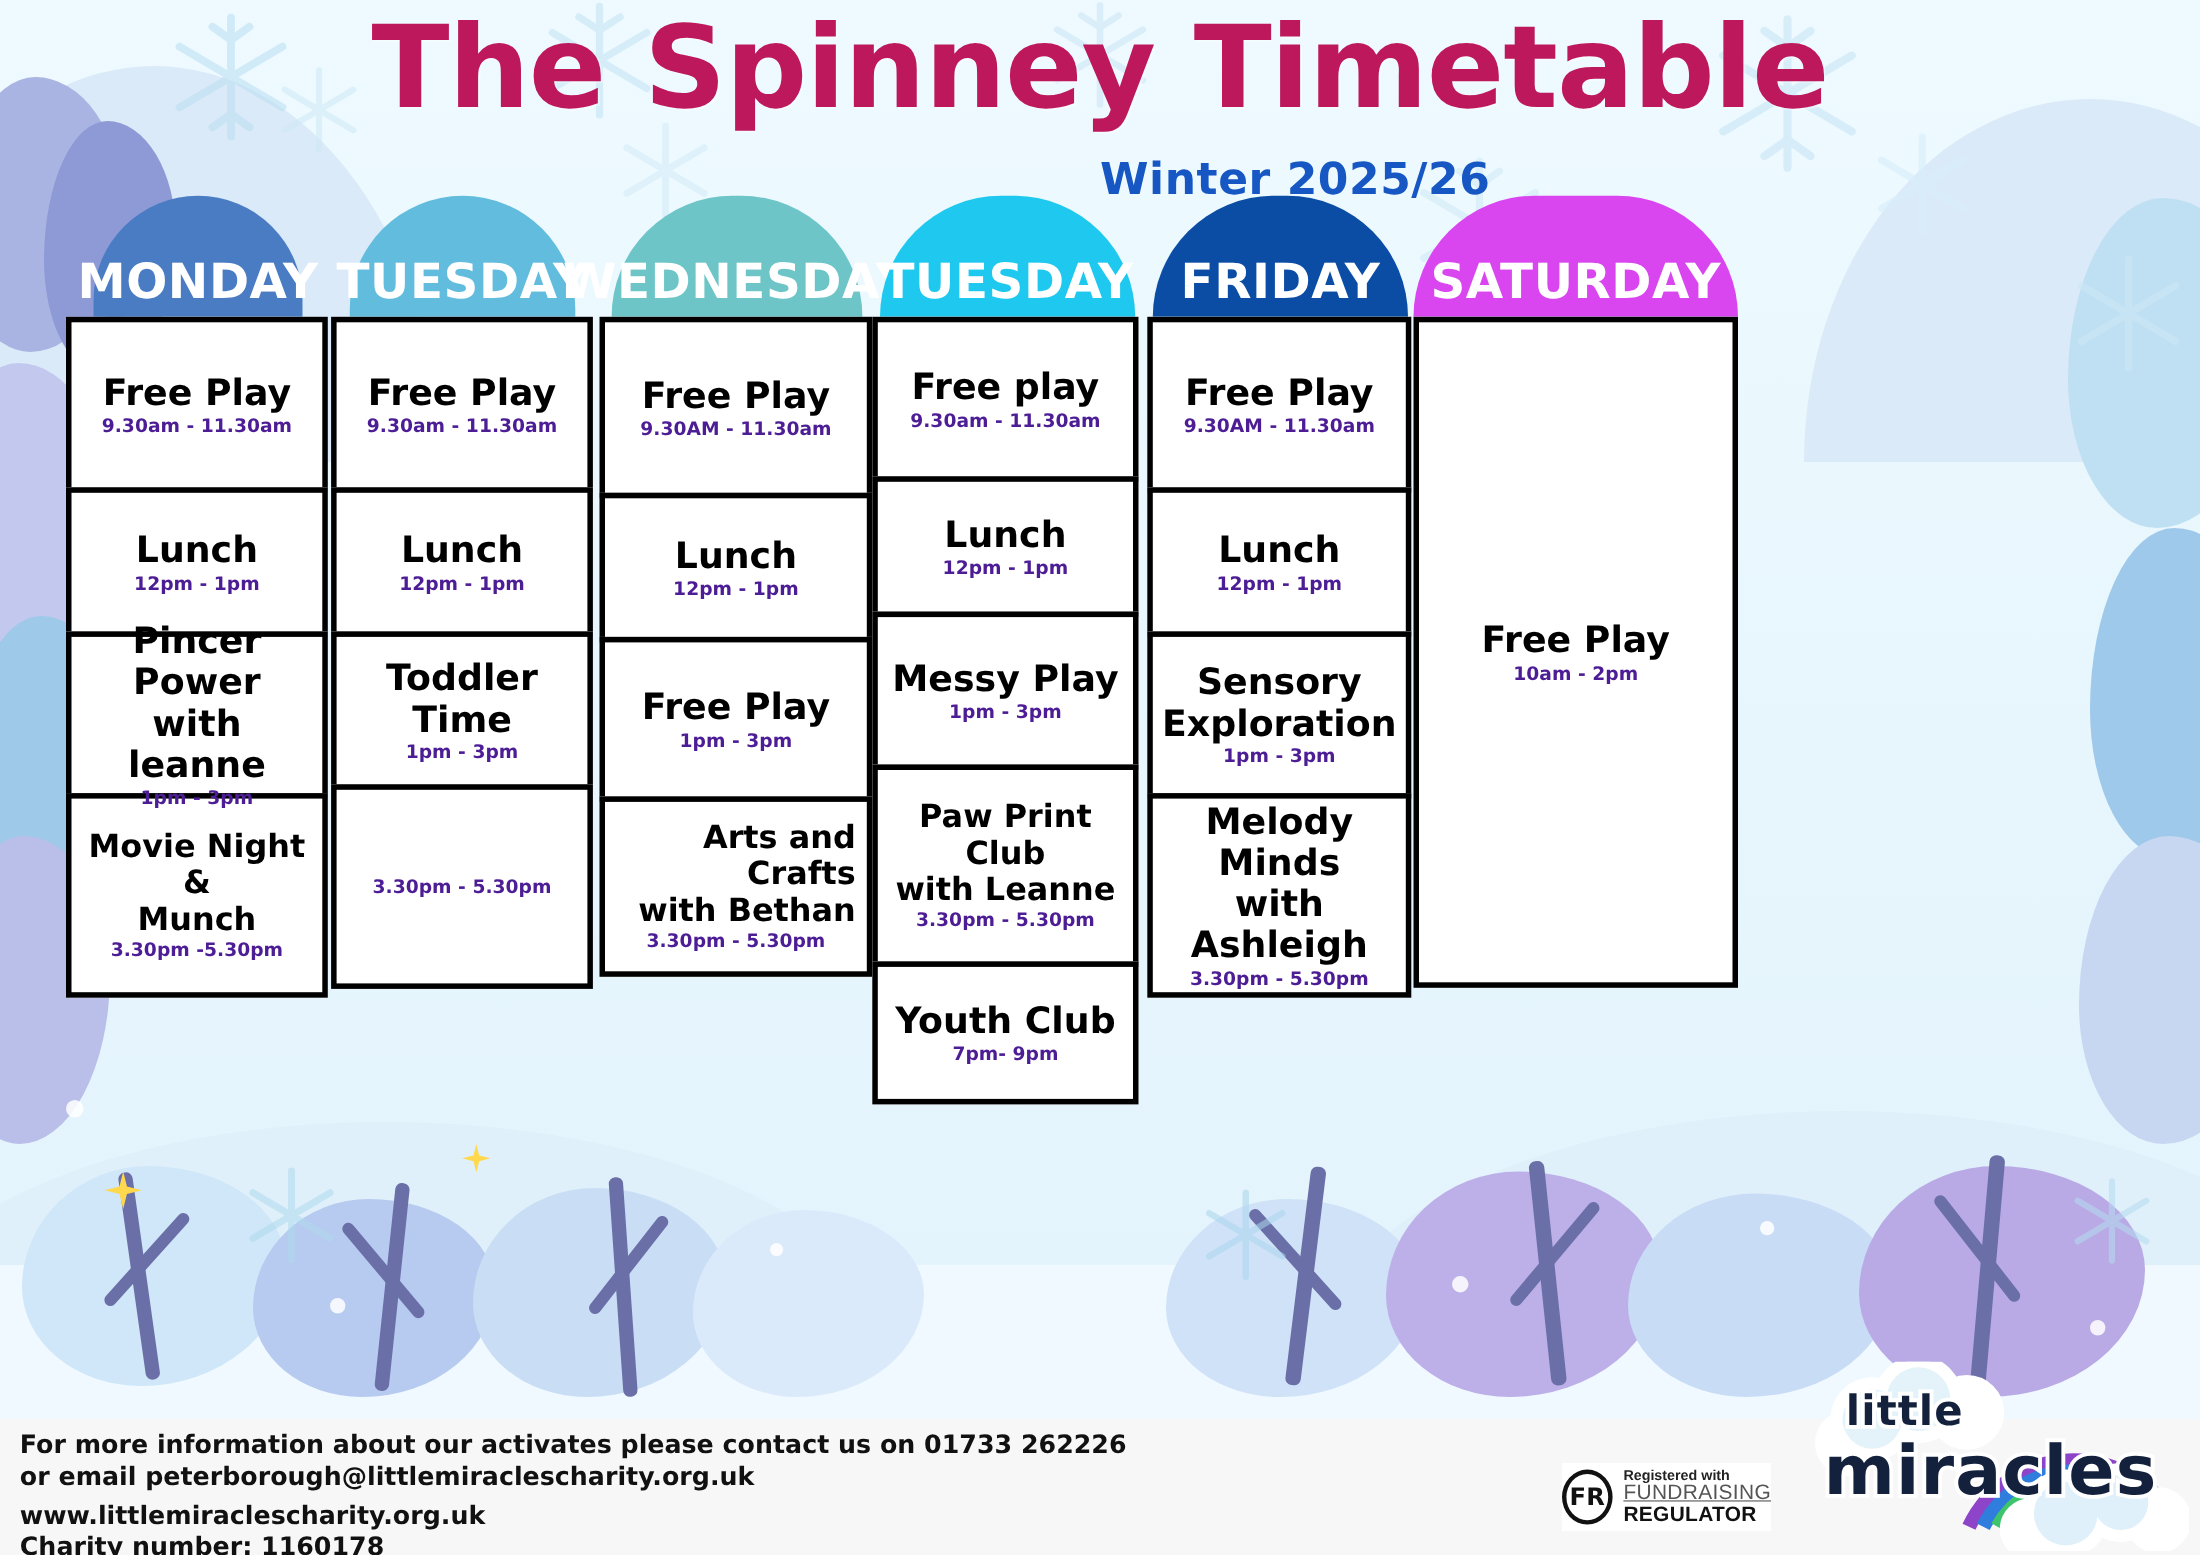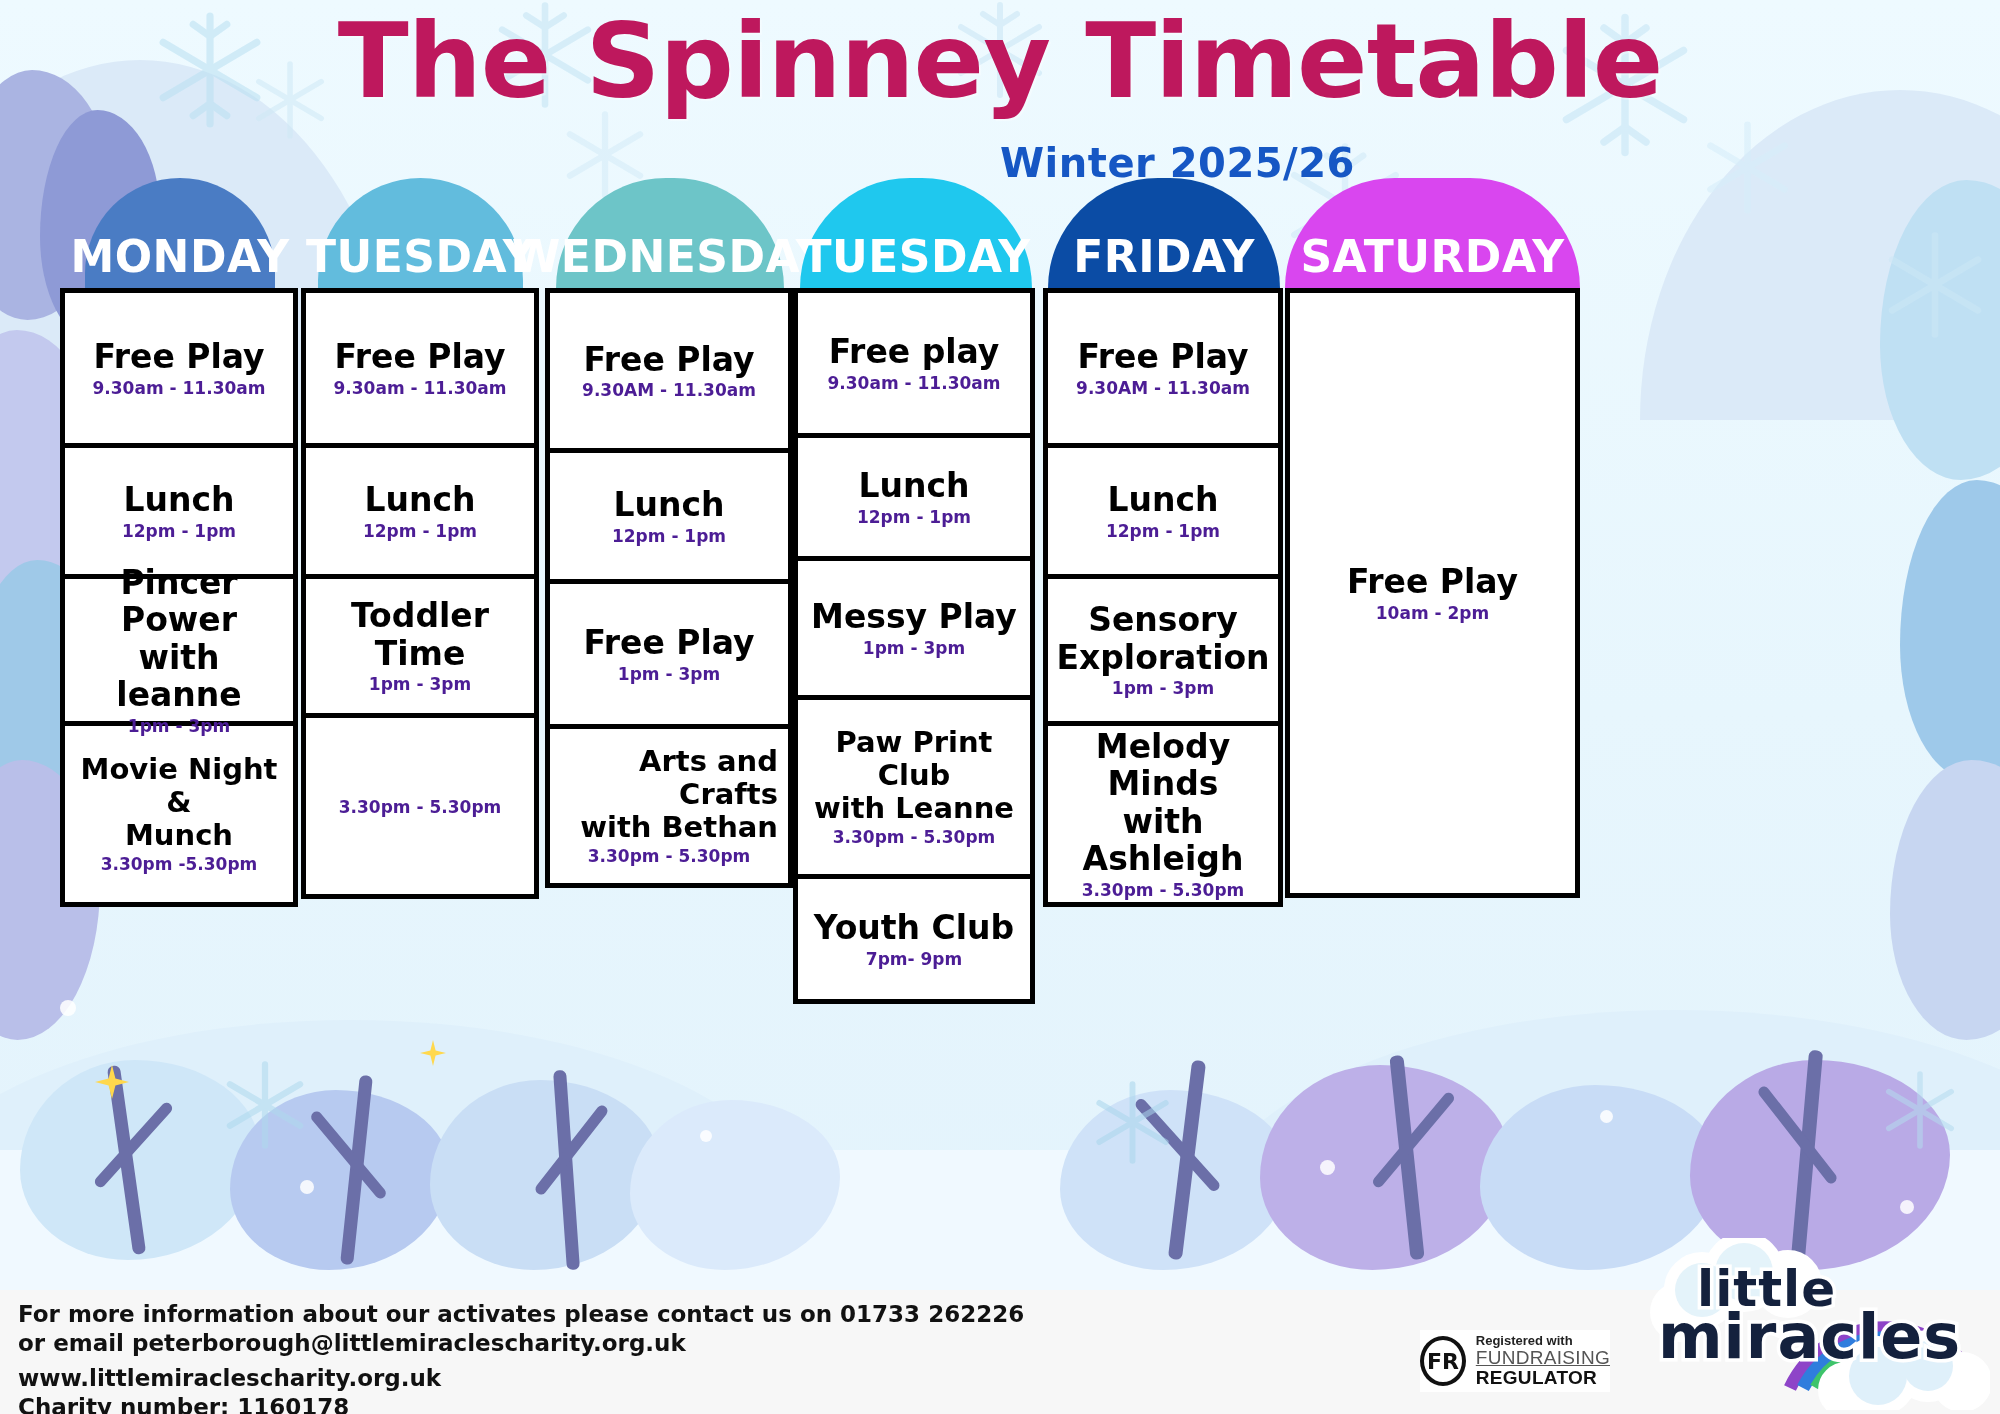--- a/index.html
+++ b/index.html
@@ -163,21 +163,21 @@
   .lm-logo { position: absolute; left: 1640px; top: 1238px; width: 350px; height: 172px; }
   .lm-word {
     position: absolute;
     font-family: "DejaVu Sans", sans-serif;
     font-weight: bold;
     color: #14213d;
     -webkit-text-stroke: 7px #ffffff;
     paint-order: stroke fill;
     letter-spacing: 1px;
   }
-  .lm-little { left: 57px; top: 22px; font-size: 50px; }
+  .lm-little { left: 38px; top: 22px; font-size: 38px; }
   .lm-mir { left: 18px; top: 62px; font-size: 62px; }
 </style>
 </head>
 <body>
 
 <div id="poster">
 
   <div class="bg-layer">
     <div class="bg-sky"></div>
 

